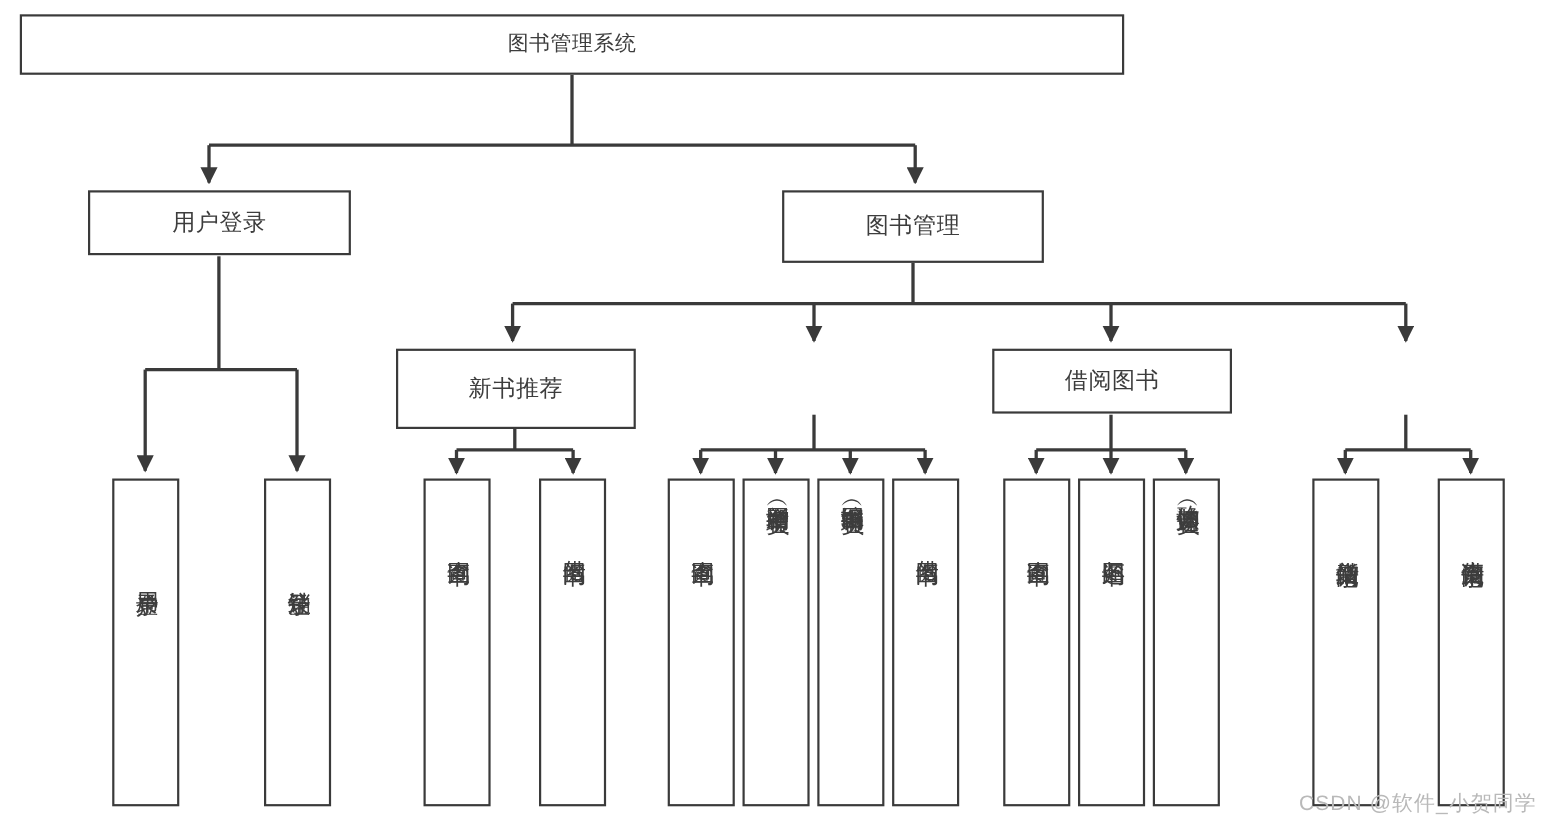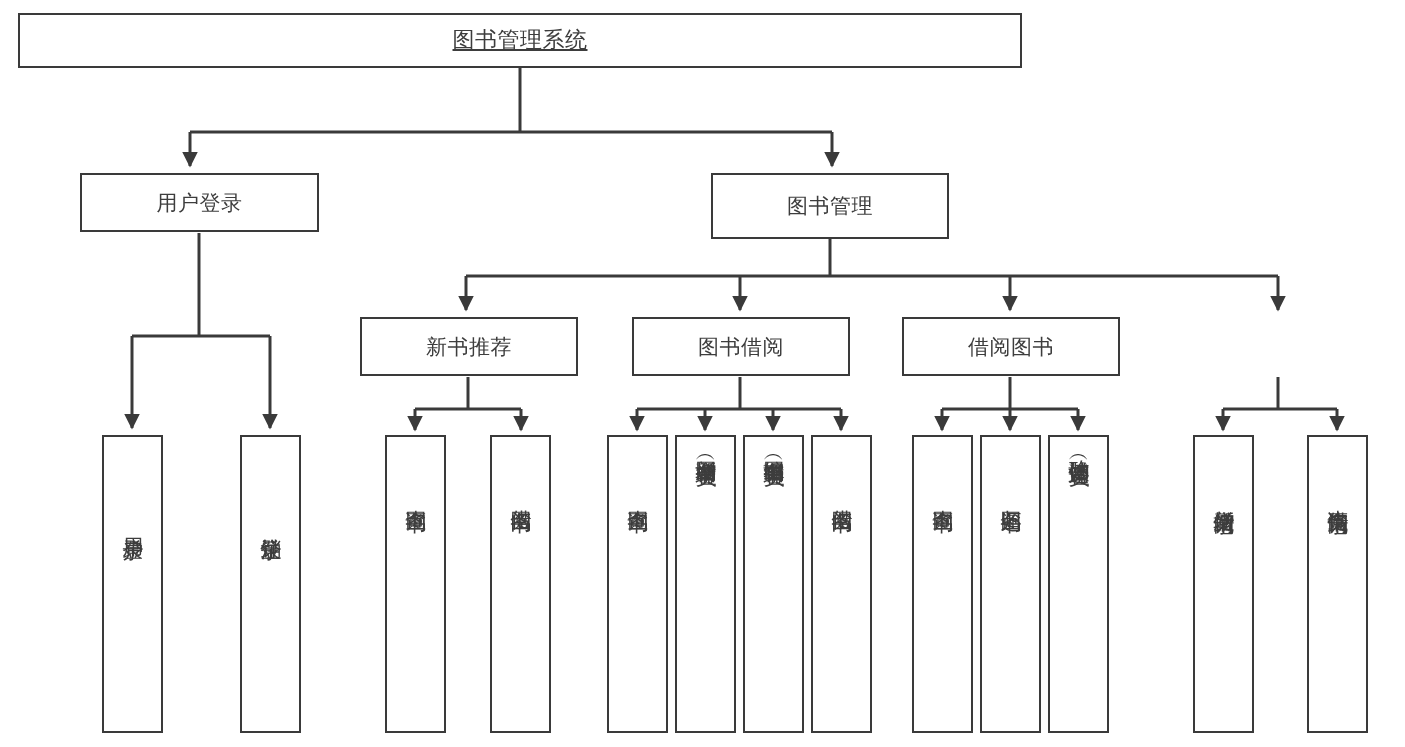--- a/index.html
+++ b/index.html
@@ -39,22 +39,21 @@
   .node .label {
     color: #3d3d3d;
     letter-spacing: 0.5px;
     white-space: nowrap;
   }
   .node.horizontal .label {
     font-size: 21px;
     line-height: 1.1;
   }
   .node.root .label {
-    font-size: 22px;
-    text-decoration: underline;
+    font-size: 19px;
   }
   .node.leaf {
     align-items: flex-start;
     justify-content: center;
     padding-top: 6px;
   }
   .node.leaf .label {
     writing-mode: vertical-rl;
     text-orientation: upright;
     font-size: 21px;
@@ -143,27 +142,24 @@
   </div>
 
   <div class="node horizontal" style="left:80px; top:173px; width:239px; height:59px;">
     <span class="label">用户登录</span>
   </div>
 
   <div class="node horizontal" style="left:711px; top:173px; width:238px; height:66px;">
     <span class="label">图书管理</span>
   </div>
 
-  <div class="node horizontal" style="left:360px; top:317px; width:218px; height:59px;">
+  <div class="node horizontal" style="left:360px; top:317px; width:218px; height:73px;">
     <span class="label">新书推荐</span>
   </div>
 
-  <div class="node horizontal" style="left:632px; top:317px; width:218px; height:59px;">
-    <span class="label">图书借阅</span>
-  </div>
 
   <div class="node horizontal" style="left:902px; top:317px; width:218px; height:59px;">
     <span class="label">借阅图书</span>
   </div>
 
 
   <div class="node leaf mid" style="left:102px; top:435px; width:61px; height:298px;">
     <span class="label">用户登录</span>
   </div>
 
@@ -208,14 +204,15 @@
   </div>
 
   <div class="node leaf mid2" style="left:1193px; top:435px; width:61px; height:298px;">
     <span class="label">新增借阅记录</span>
   </div>
 
   <div class="node leaf mid2" style="left:1307px; top:435px; width:61px; height:298px;">
     <span class="label">查询借阅记录</span>
   </div>
 
+  <div id="watermark">CSDN @软件_小贺同学</div>
 
 </div>
 
 </body></html>

